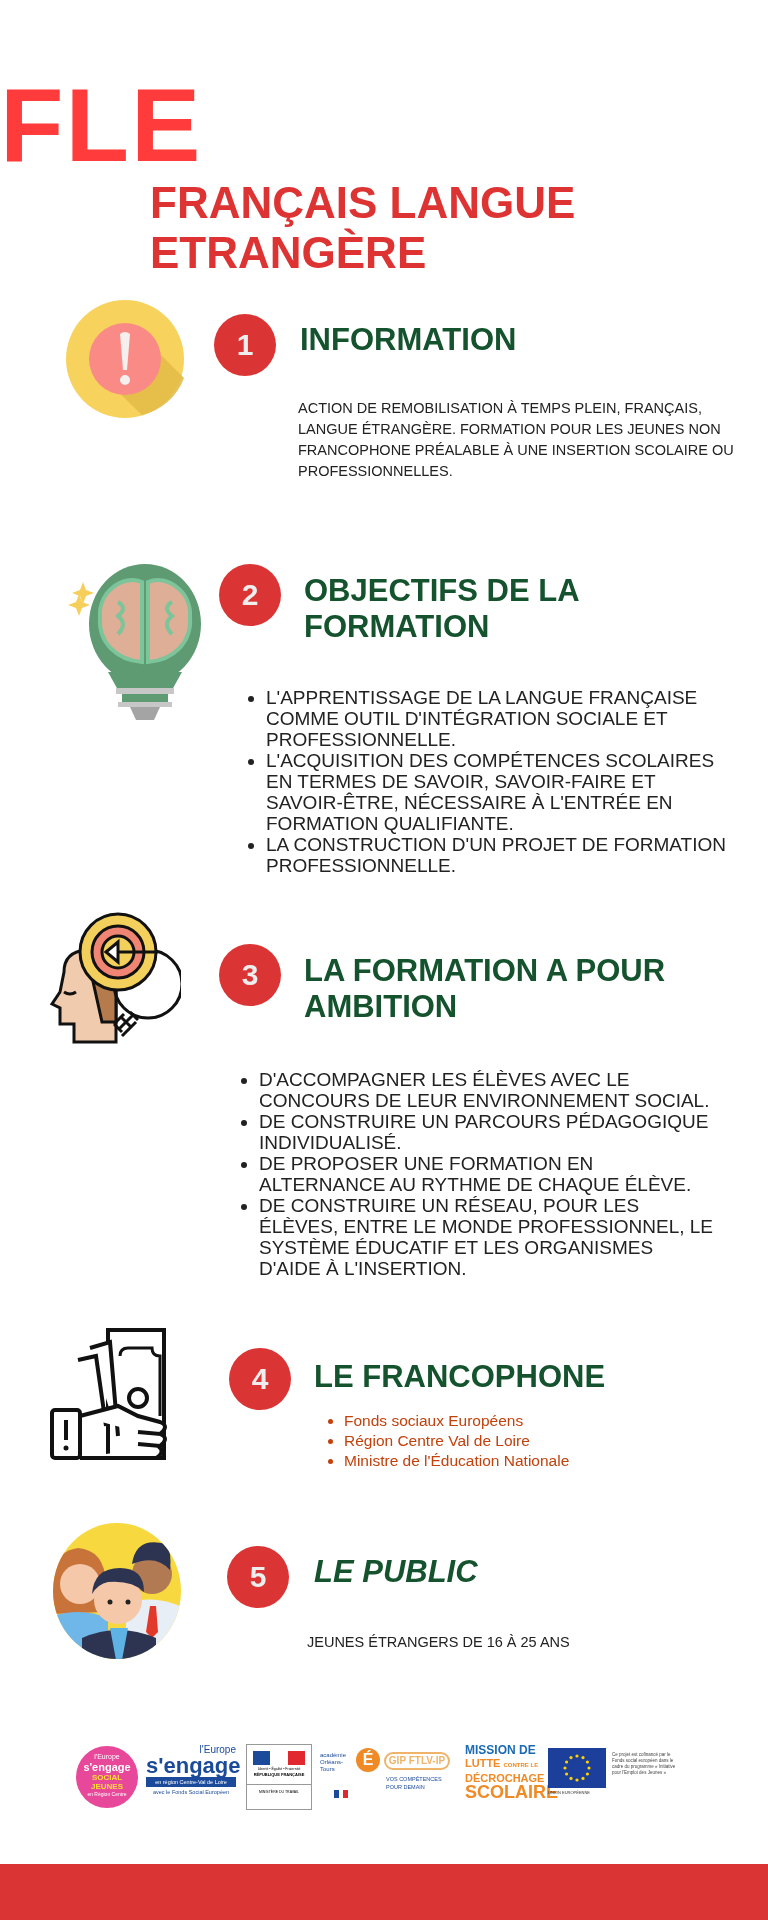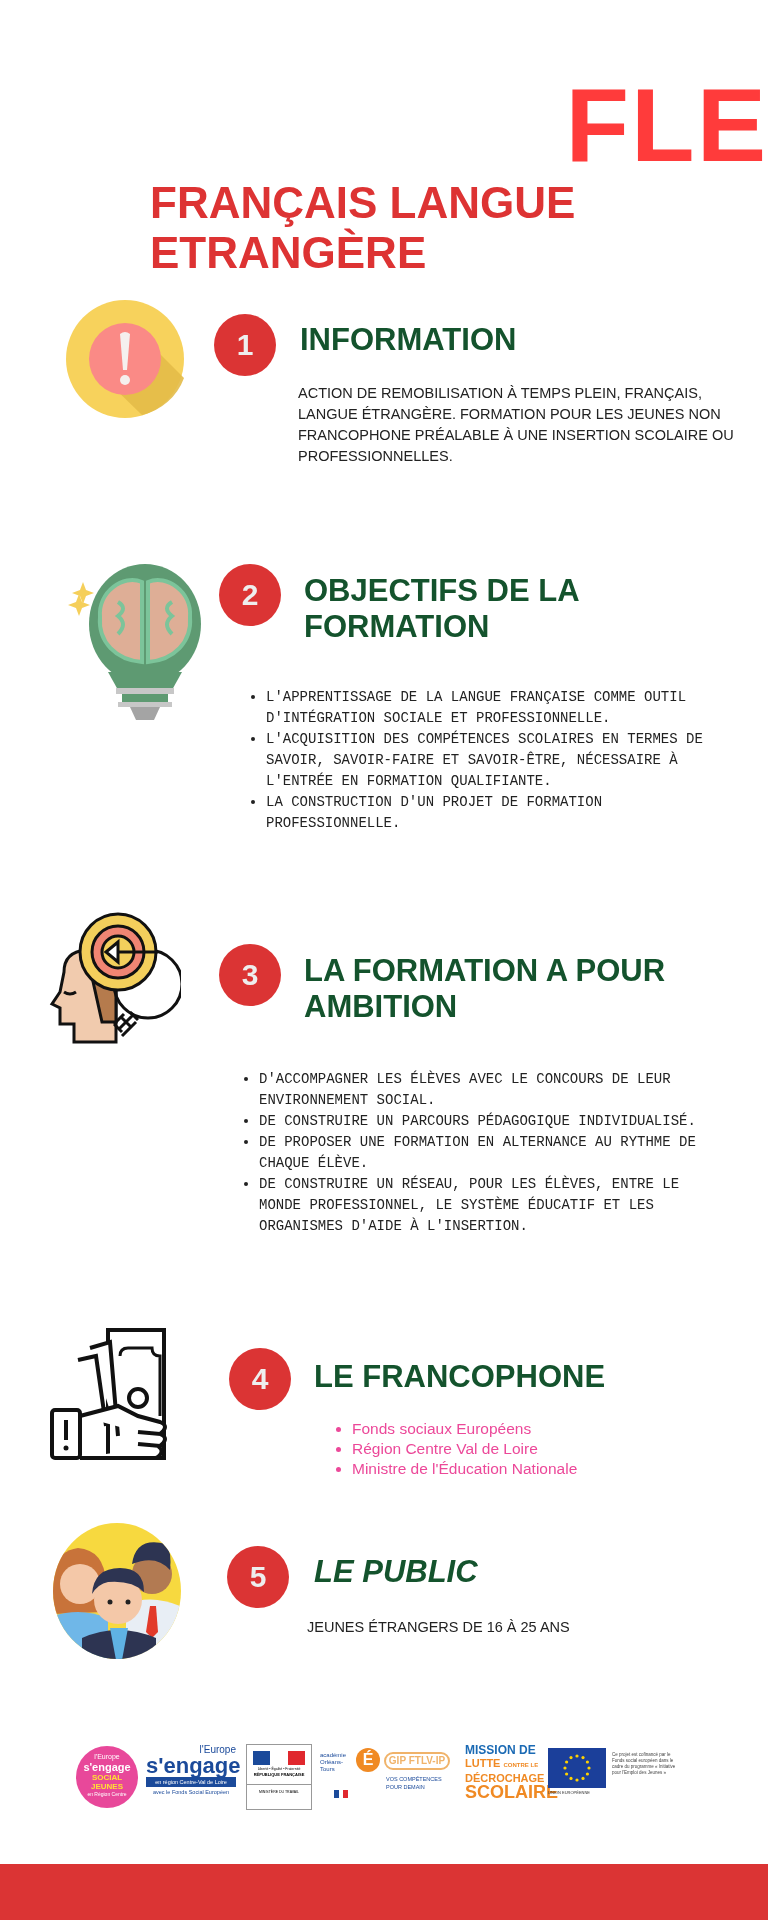--- a/index.html
+++ b/index.html
@@ -1,25 +1,25 @@
 <!DOCTYPE html>
 <html><head>
 <meta charset="utf-8">
 <style>
   html,body{margin:0;padding:0;}
   body{width:768px;height:1920px;background:#ffffff;position:relative;overflow:hidden;font-family:"Liberation Sans",sans-serif;}
   .abs{position:absolute;}
-  .title{left:0;width:768px;top:70px;text-align:right;color:#ff3b3b;font-weight:bold;font-size:104px;line-height:110px;letter-spacing:2px;}
+  .title{left:0;width:768px;top:70px;text-align:left;color:#ff3b3b;font-weight:bold;font-size:104px;line-height:110px;letter-spacing:2px;}
   .subtitle{left:150px;width:500px;top:178px;text-align:left;color:#dd3333;font-weight:bold;font-size:44px;line-height:50px;}
   .badge{width:62px;height:62px;border-radius:50%;background:#db3434;color:#eeeeee;font-weight:bold;font-size:30px;line-height:62px;text-align:center;}
   .heading{color:#14532d;font-weight:bold;font-size:31px;line-height:36px;}
-  .body-text{color:#222;font-size:14.5px;line-height:21px;text-transform:uppercase;}
-  ul.blist{margin:0;padding-left:18px;color:#222;font-size:14px;line-height:21px;font-family:Liberation Mono, monospace;}
+  .body-text{color:#222;font-size:14.5px;line-height:21px;text-transform:uppercase;margin-top:15px;}
+  ul.blist{margin:0;padding-left:18px;color:#222;font-size:19px;line-height:21px;}
   ul.blist li{margin:0;}
-  ul.plain{margin:16px;padding-left:18px;color:#ec4899;font-size:15.5px;line-height:20px;}
+  ul.plain{margin:8px;padding-left:18px;color:#c2410c;font-size:15.5px;line-height:20px;}
   .footer-bar{left:0;top:1864px;width:768px;height:56px;background:#db3434;}
   .logo{position:absolute;}
 </style>
 </head>
 <body>
 
 <div class="abs title">FLE</div>
 <div class="abs subtitle">FRANÇAIS LANGUE ETRANGÈRE</div>
 
 <div class="abs" style="left:66px;top:300px;width:118px;height:118px;">

